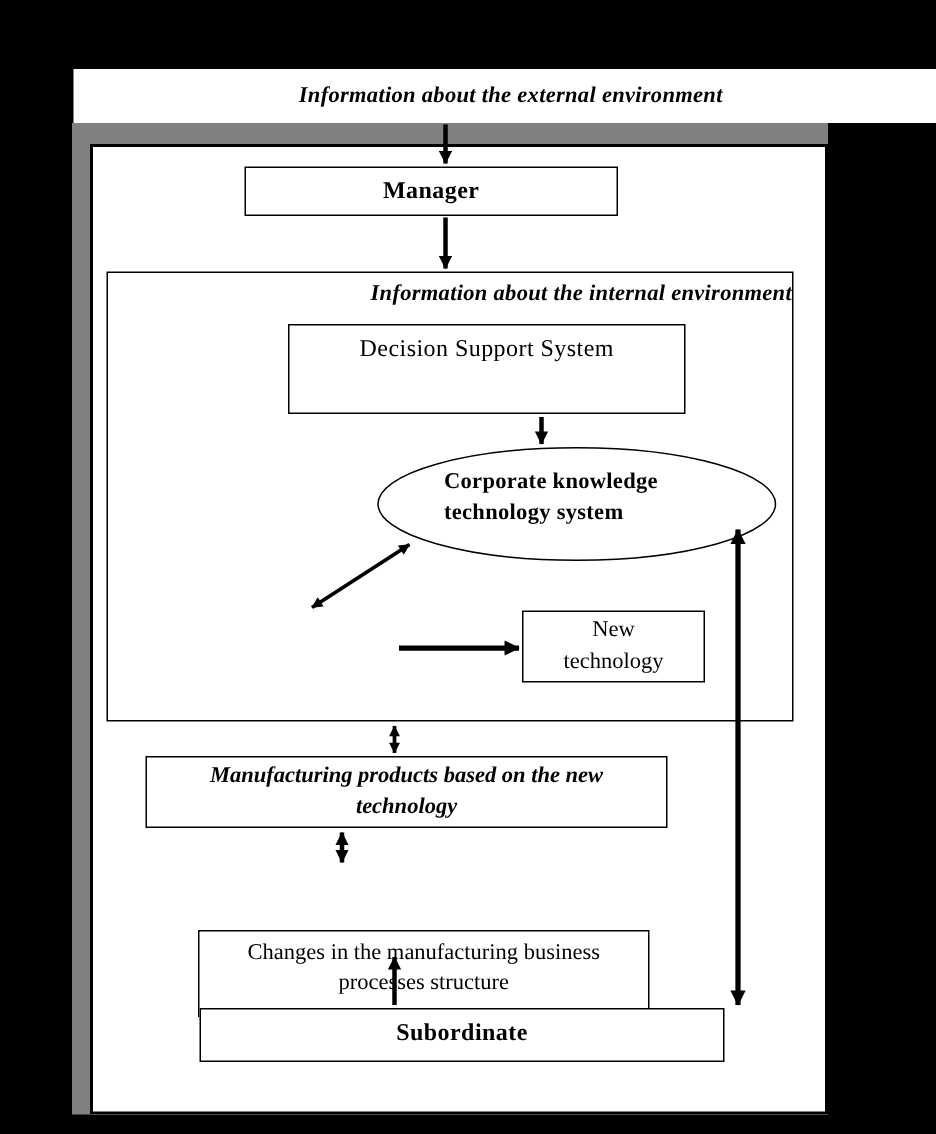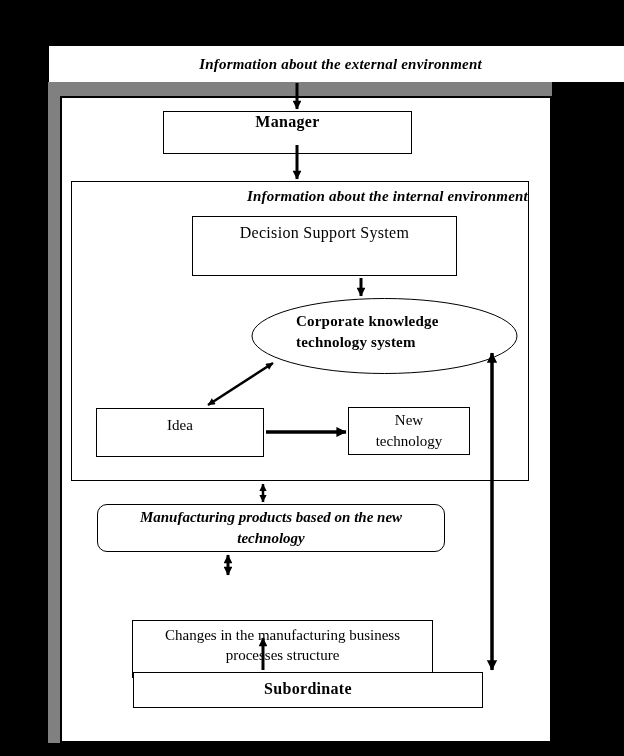--- a/index.html
+++ b/index.html
@@ -7,32 +7,32 @@
     position:relative;width:624px;height:756px;background:#000000;
     font-family:"Liberation Serif","DejaVu Serif",serif;color:#000;overflow:hidden;
   }
   .abs{position:absolute;box-sizing:border-box;}
   .top-band{left:49px;top:46px;width:583px;height:36px;background:#ffffff;
     display:flex;align-items:center;justify-content:center;}
   .band-label{font-size:15px;font-weight:bold;font-style:italic;letter-spacing:.2px;}
   .shadow-rect{left:48px;top:82px;width:504px;height:661px;background:#808080;}
   .big-panel{left:60px;top:96px;width:492px;height:647px;background:#ffffff;border:2px solid #000;}
   .node{background:#ffffff;border:1px solid #000;text-align:center;font-size:15px;line-height:20px;}
-  .manager{left:163px;top:111px;width:249px;height:43px;font-weight:bold;font-size:16px;
-    display:flex;align-items:flex-start;justify-content:center;letter-spacing:.3px;}
+  .manager{left:163px;top:111px;width:249px;height:33px;font-weight:bold;font-size:16px;
+    display:flex;align-items:center;justify-content:center;letter-spacing:.3px;}
   .internal-panel{left:71px;top:181px;width:458px;height:300px;background:transparent;
     border:1px solid #000;text-align:right;}
   .internal-label{margin-top:6px;font-size:15px;font-weight:bold;font-style:italic;letter-spacing:.2px;}
   .dss{left:192px;top:216px;width:265px;height:60px;font-weight:normal;font-size:16px;
     padding-top:6px;letter-spacing:.3px;}
   .idea{left:96px;top:408px;width:168px;height:49px;padding-top:6px;}
   .newtech{left:348px;top:407px;width:122px;height:48px;padding-top:2px;line-height:21px;}
   .newtech .inner{width:90px;margin:0 auto;}
   .manufacturing{left:97px;top:504px;width:348px;height:48px;font-weight:bold;font-style:italic;
-    padding-top:2px;line-height:21px;border-radius:10px;}
+    padding-top:2px;line-height:21px;}
   .manufacturing .inner{width:310px;margin:0 auto;}
   .changes{left:132px;top:577px;width:301px;height:58px;padding-top:4px;line-height:20px;margin-top:43px;}
   .changes .inner{width:290px;margin:0 auto;}
   .subordinate{left:133px;top:672px;width:350px;height:36px;font-weight:bold;font-size:16px;
     padding-top:6px;letter-spacing:.3px;}
   .ckms-label{left:296px;top:311px;width:164px;z-index:6;font-size:15px;font-weight:bold;
     line-height:21px;text-align:left;letter-spacing:.2px;}
   #arrow-layer{position:absolute;left:0;top:0;width:624px;height:756px;z-index:5;}
 </style>
 </head>
@@ -53,23 +53,20 @@
   </div>
 
   <div class="abs internal-panel">
     <div class="internal-label">Information about the internal environment</div>
   </div>
 
   <div class="abs node dss">
     <span>Decision Support System</span>
   </div>
 
-  <div class="abs node idea">
-    <span>Idea</span>
-  </div>
 
   <div class="abs node newtech">
     <div class="inner">New technology</div>
   </div>
 
   <div class="abs node manufacturing">
     <div class="inner">Manufacturing products based on the new technology</div>
   </div>
 
   <div class="abs node changes">

